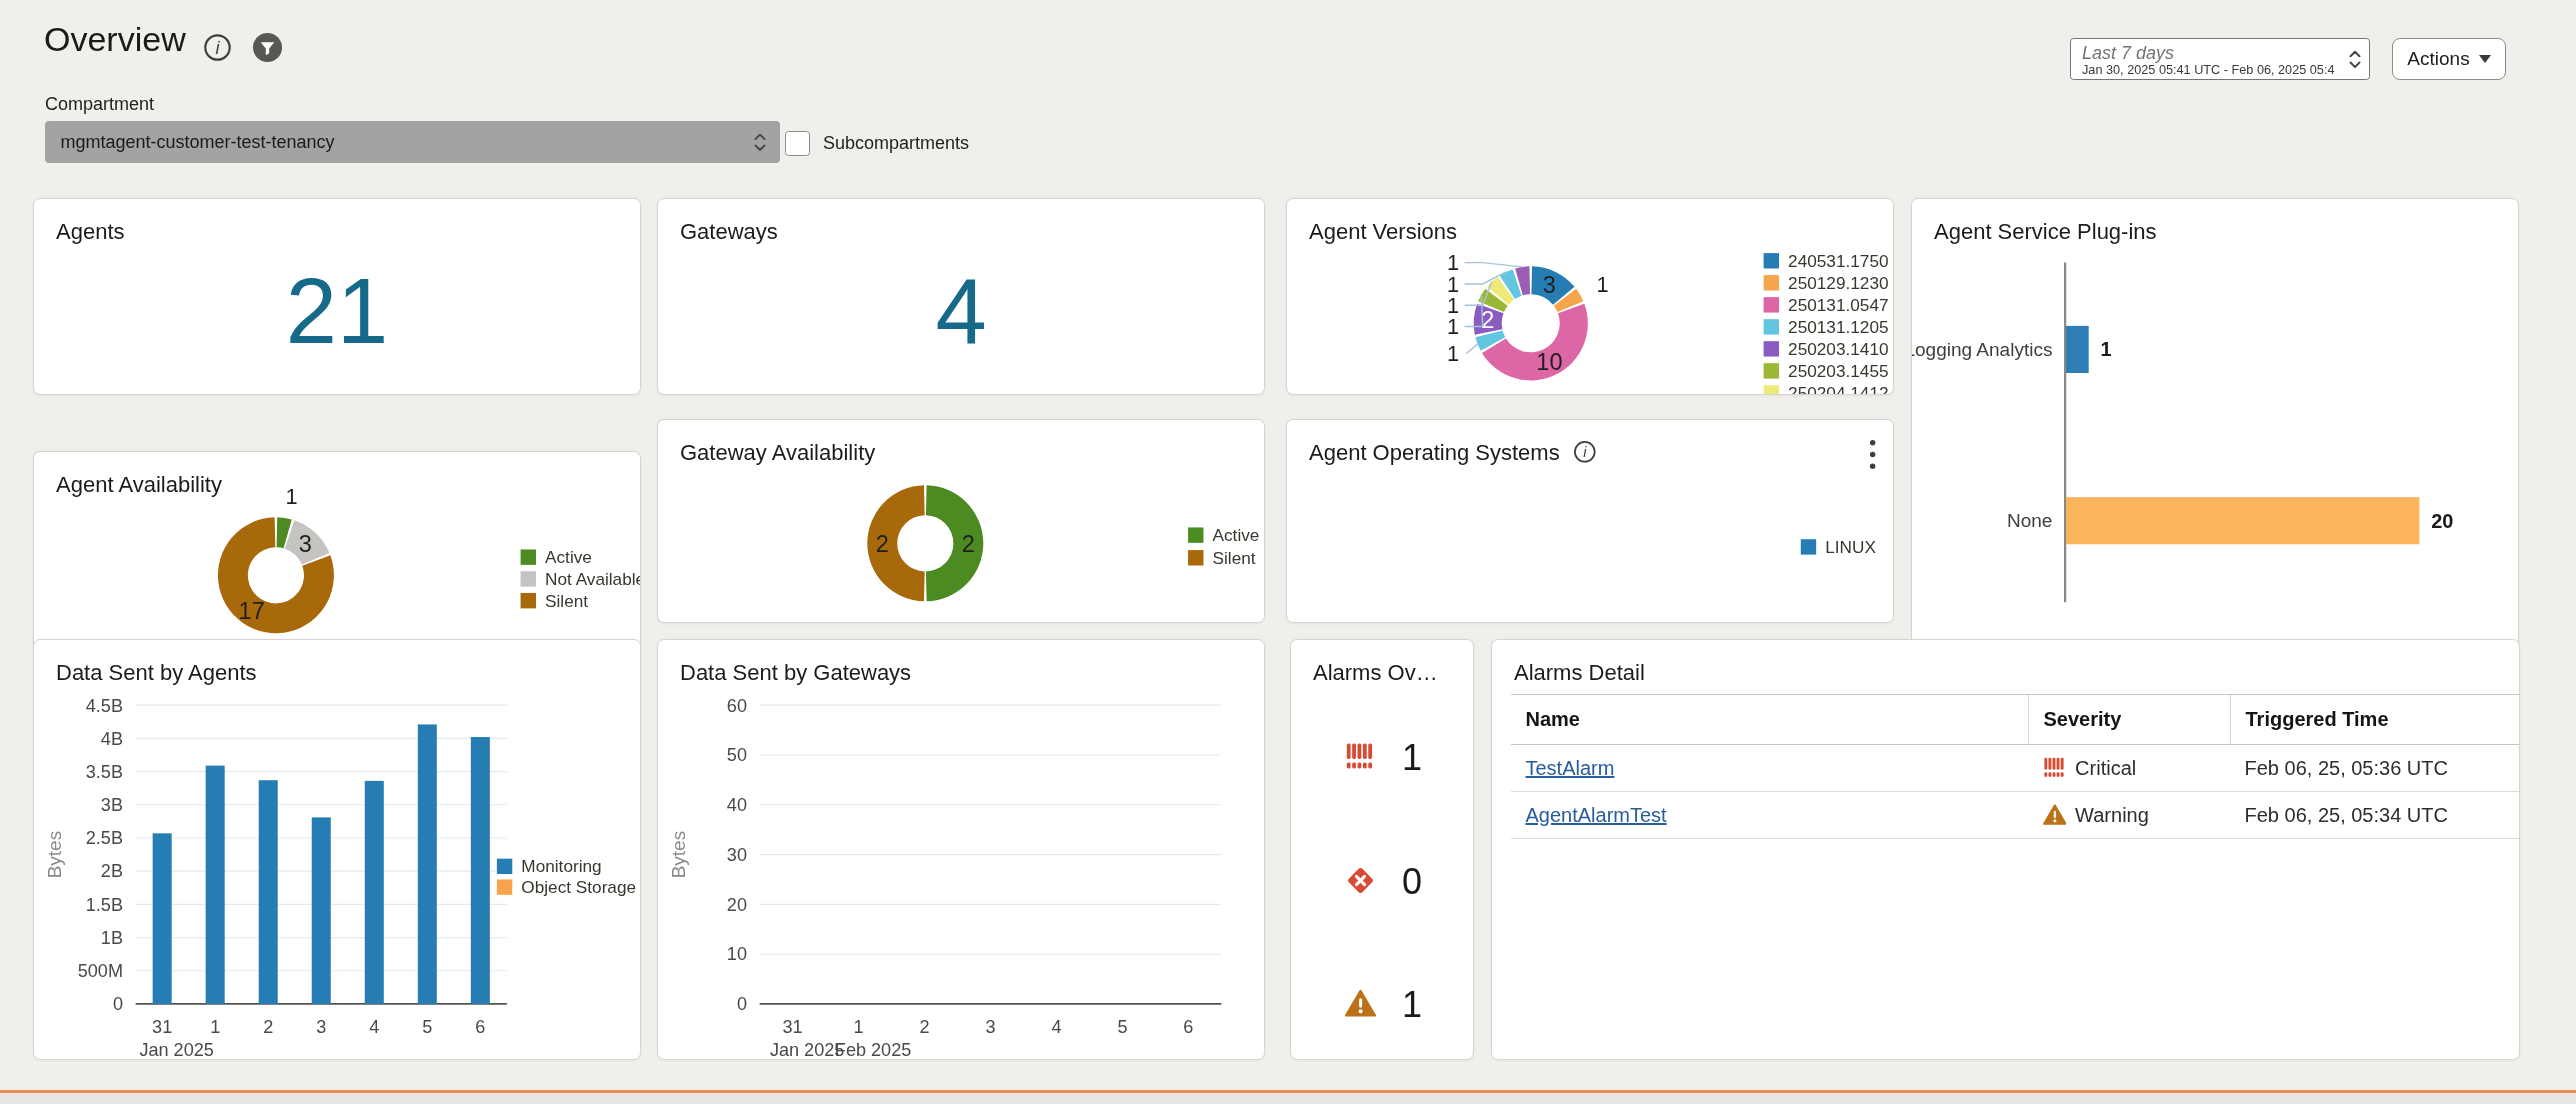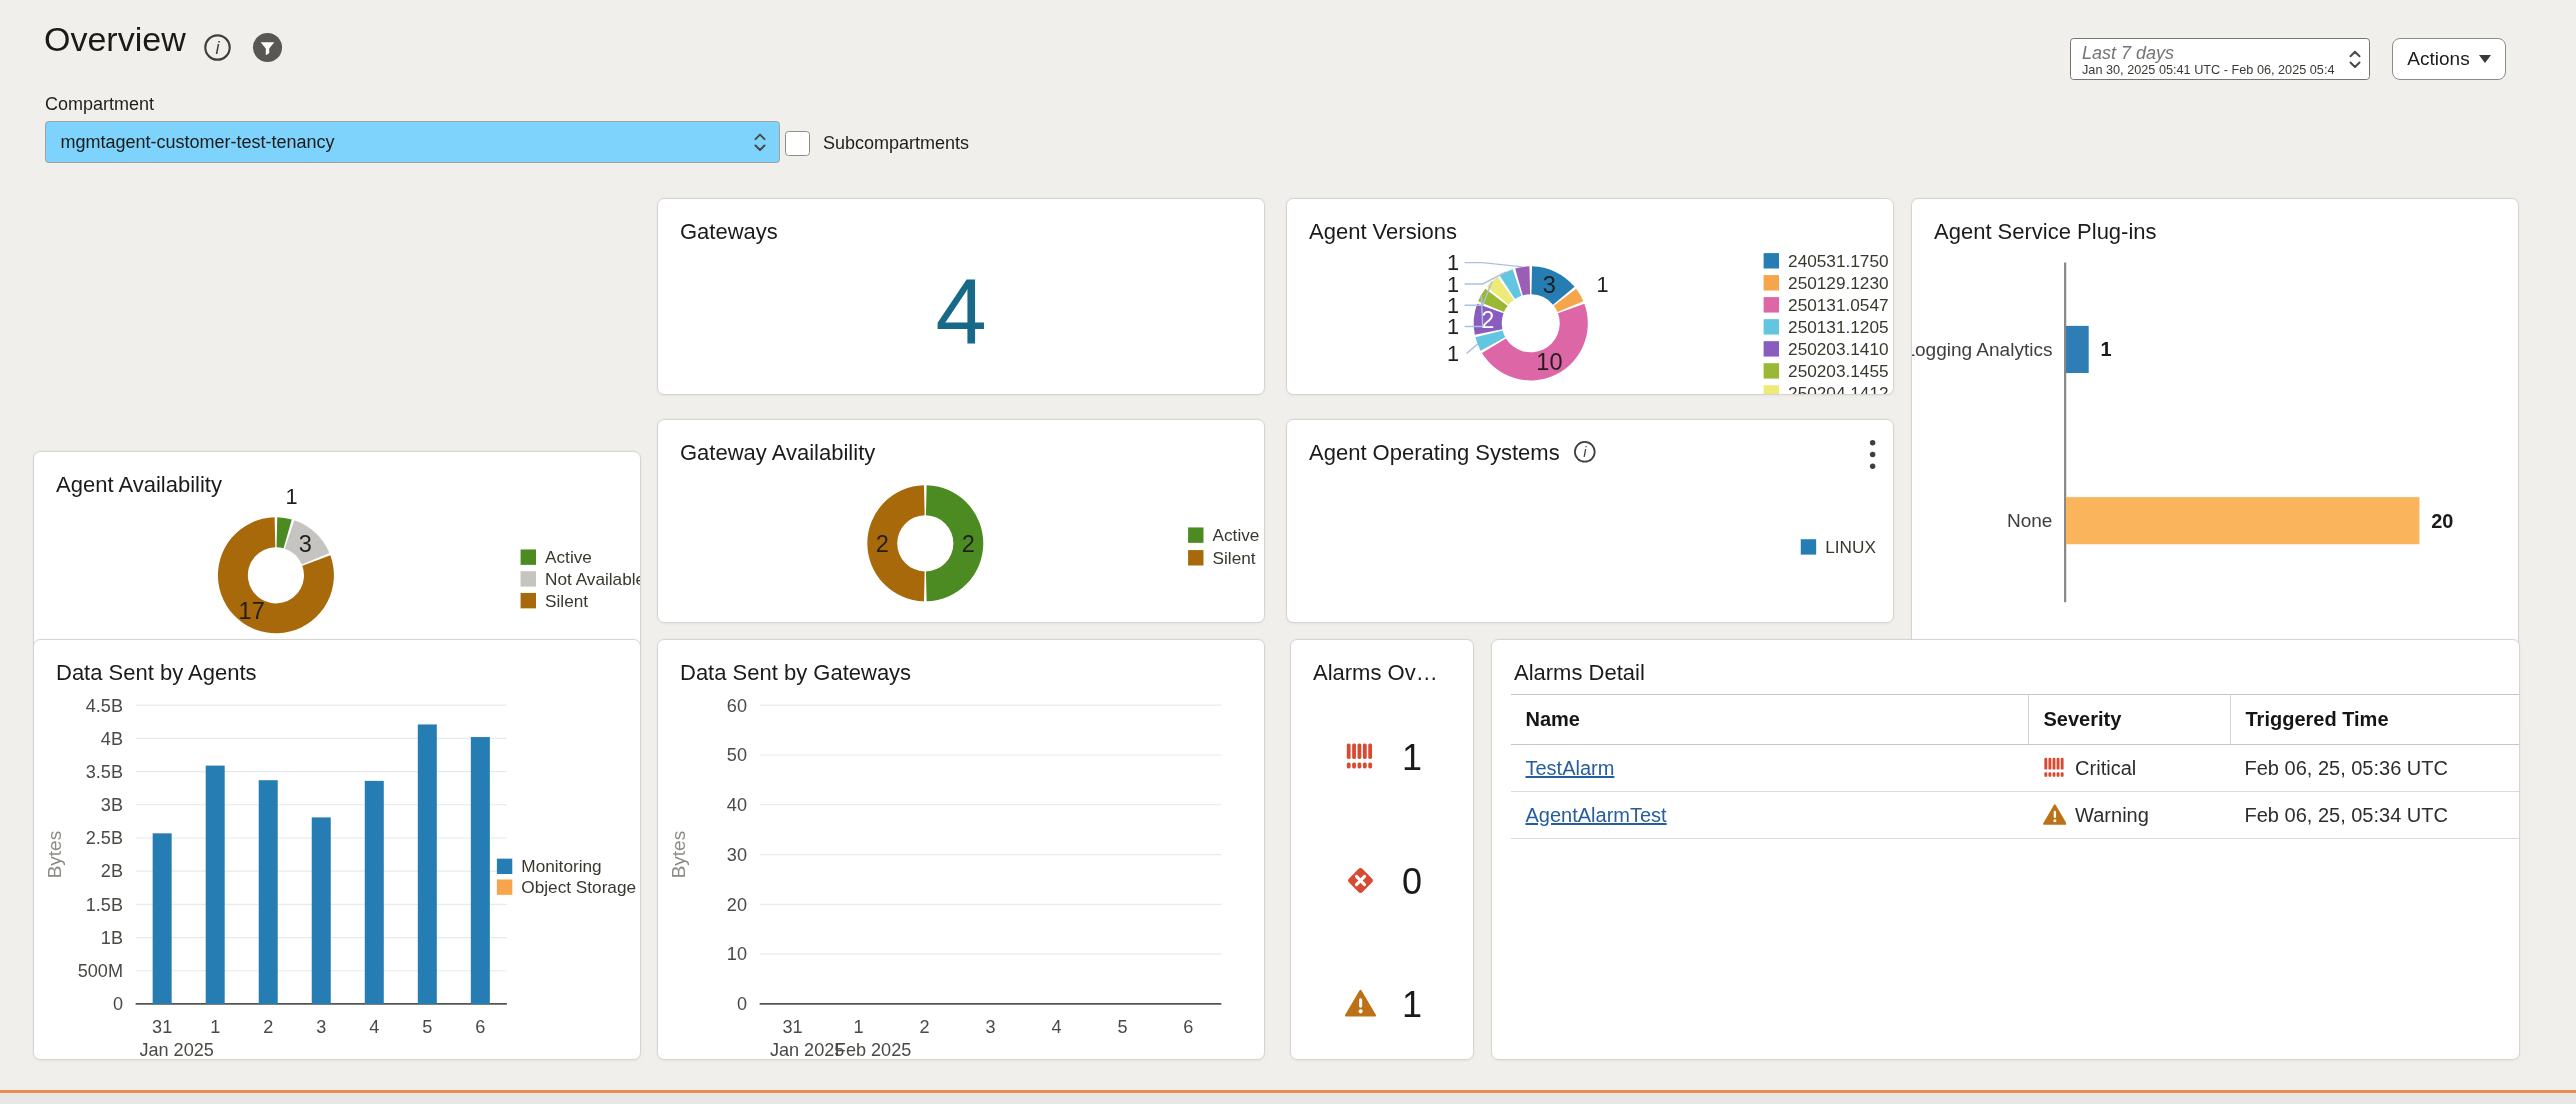--- a/index.html
+++ b/index.html
@@ -24,21 +24,21 @@
   .tw-chev{position:absolute;right:5.4px;top:9px;}
   .actions-btn{
     position:absolute;left:2392px;top:38px;width:114px;height:42px;
     background:#fff;border:0.9px solid #8e8c87;border-radius:8px;box-sizing:border-box;
     font-size:19px;color:#1c1b19;display:flex;align-items:center;justify-content:center;gap:9px;cursor:pointer;
   }
   .caret-down{width:0;height:0;border-left:6.3px solid transparent;border-right:6.3px solid transparent;border-top:8.2px solid #3a3936;}
   .field-label{position:absolute;left:45px;top:94px;font-size:18px;color:#201f1c;}
   .select-box{
     position:absolute;left:45px;top:121px;width:735px;height:42px;
-    background:#7dd3fc;border:0.9px solid #a3a19b;border-radius:3.6px;box-sizing:border-box;
+    background:#a3a3a3;border:0.9px solid #a3a19b;border-radius:3.6px;box-sizing:border-box;
     display:flex;align-items:center;padding:0 36px 0 14.5px;font-size:18px;color:#1c1b19;cursor:pointer;
   }
   .select-box .sel-chev{position:absolute;right:9px;top:9px;}
   .checkbox{
     position:absolute;left:785px;top:131px;width:24.5px;height:24.5px;
     background:#fff;border:1.4px solid #8f8d87;border-radius:3.6px;box-sizing:border-box;cursor:pointer;
   }
   .checkbox-label{position:absolute;left:823px;top:133px;font-size:18px;color:#201f1c;}
   
   .card{
@@ -109,20 +109,24 @@
     <span class="sel-chev">
       <svg width="20" height="23.6" viewBox="0 0 20 26">
           <path d="M5 9 L10 4 L15 9" fill="none" stroke="#4a4947" stroke-width="2.2" stroke-linecap="round" stroke-linejoin="round"></path>
           <path d="M5 16 L10 21 L15 16" fill="none" stroke="#4a4947" stroke-width="2.2" stroke-linecap="round" stroke-linejoin="round"></path>
         </svg>
     </span>
   </div>
   <span class="checkbox"></span>
   <span class="checkbox-label">Subcompartments</span>
 
+  <div class="card" style="left:33px;top:198px;width:608px;height:197px;">
+    <div class="card-title">Agents</div>
+    <div class="big-count">21</div>
+  </div>
 
   <div class="card" style="left:657px;top:198px;width:608px;height:197px;">
     <div class="card-title">Gateways</div>
     <div class="big-count">4</div>
   </div>
 
   <div class="card" style="left:1286px;top:198px;width:608px;height:197px;">
     <div class="card-title">Agent Versions</div>
     <div class="chart"><svg viewBox="0 0 671 217" width="608" height="197">
           <path d="M270.4293020150852 74.01621561267001 A63 63 0 0 1 317.35155028881115 96.6127794386818 L293.5595176070152 116.4858562228225 A32 32 0 0 0 269.725994674329 105.00823650167365 Z" fill="#267db3"></path>

